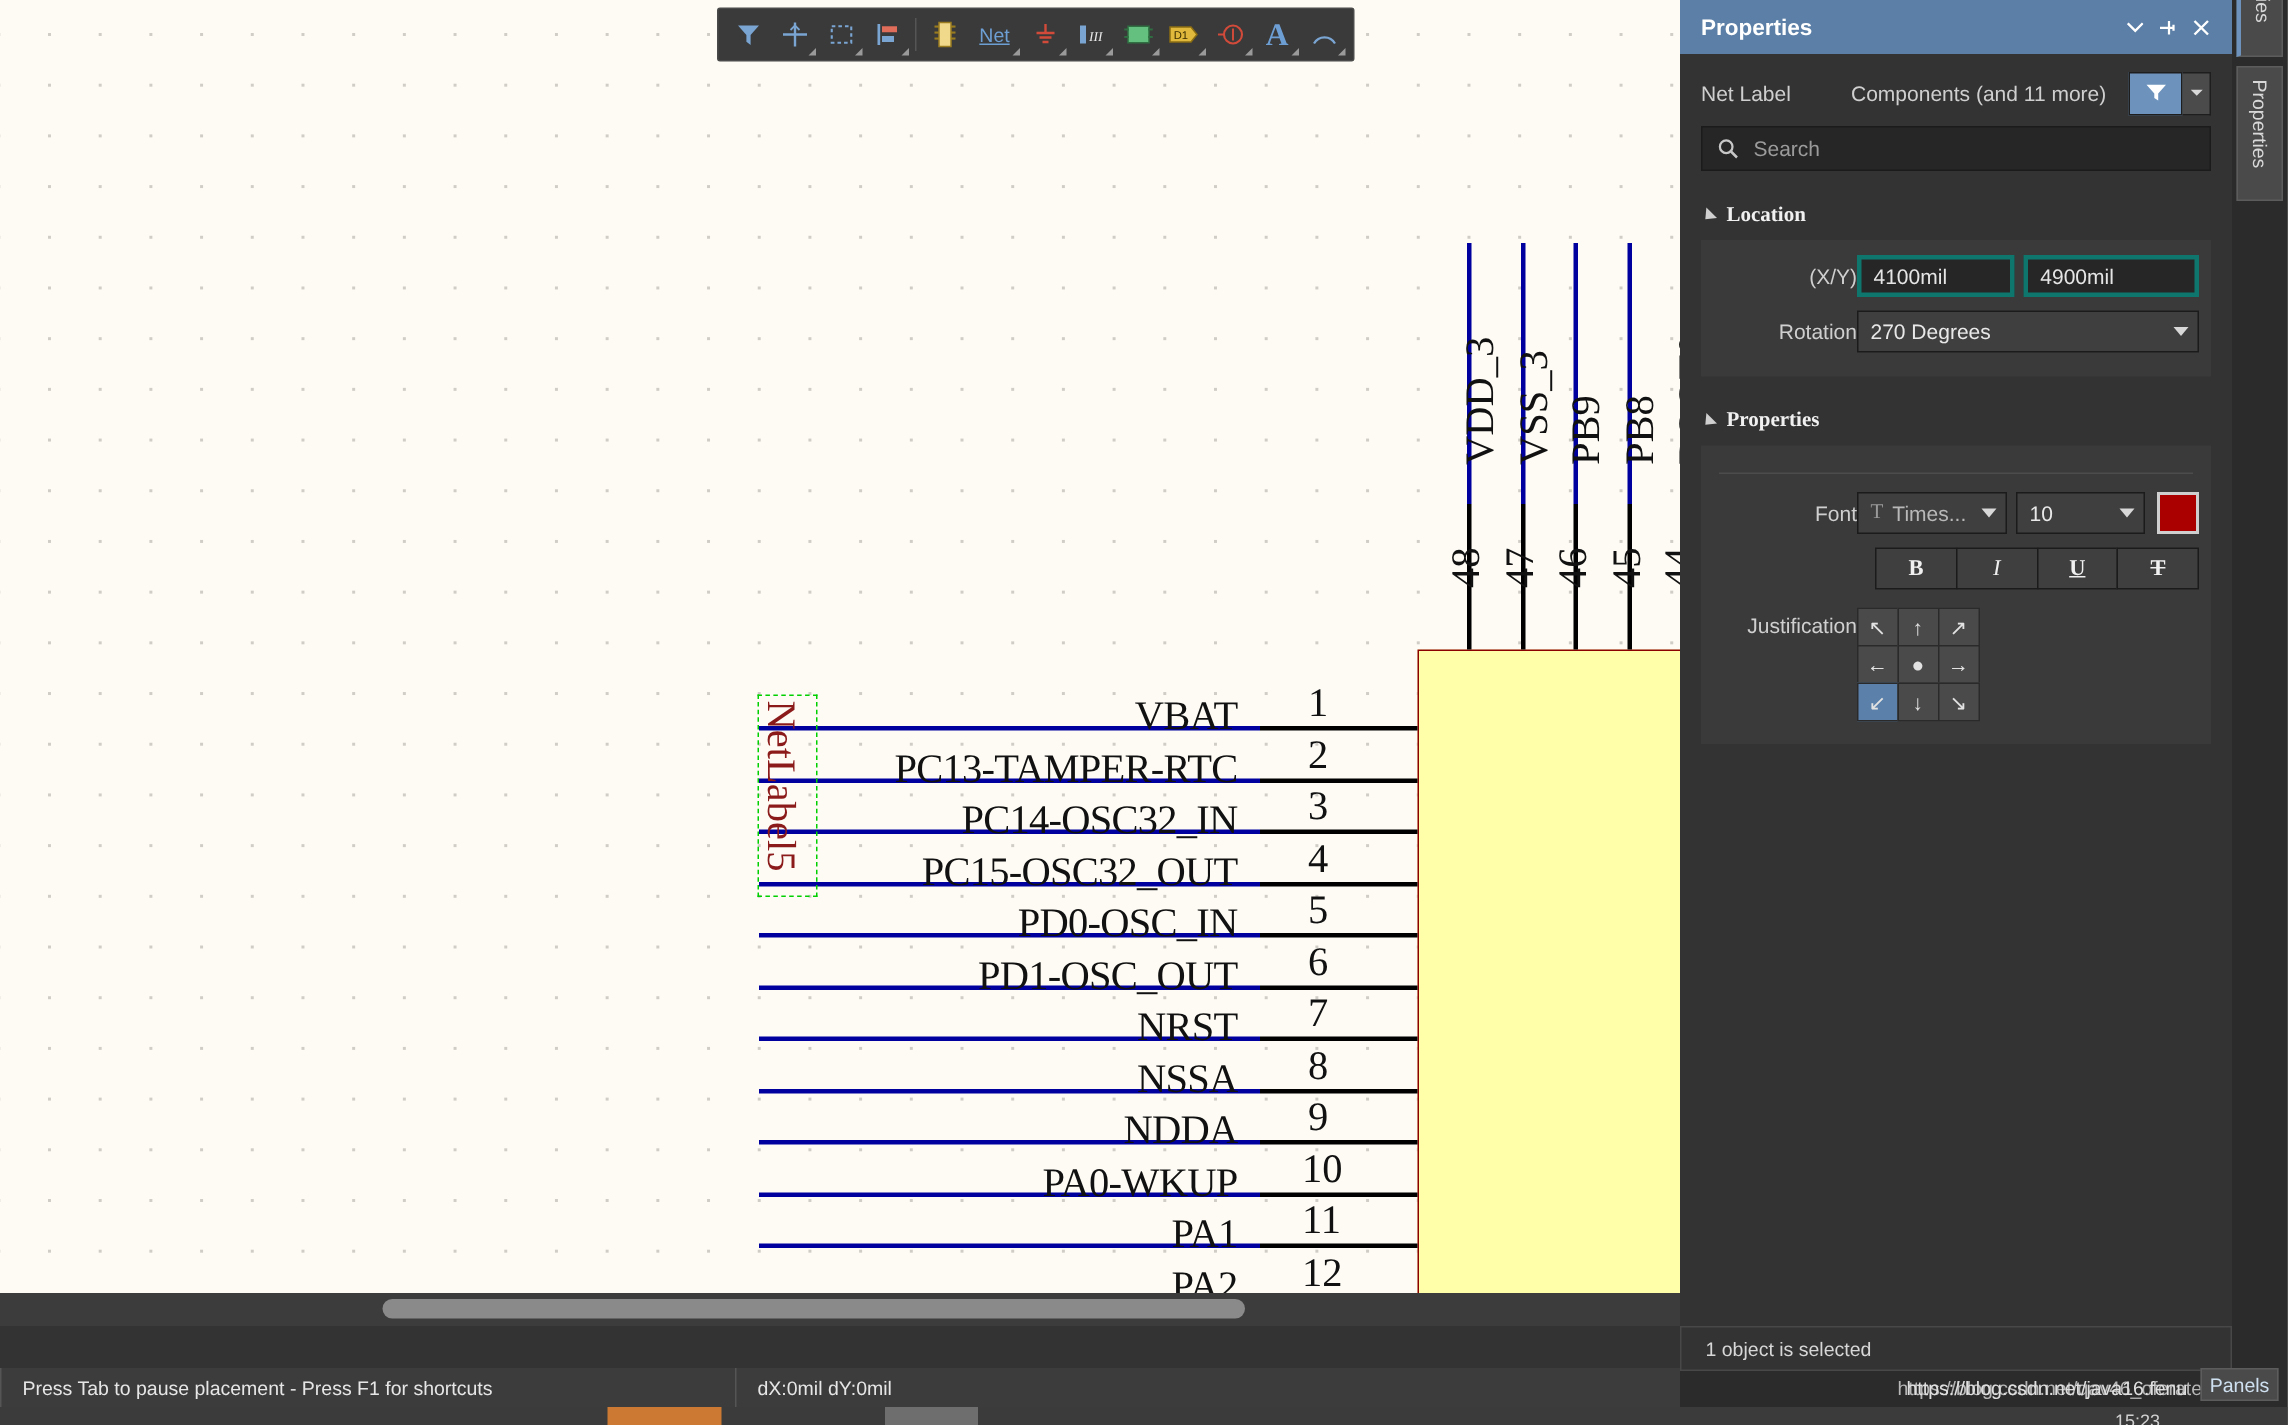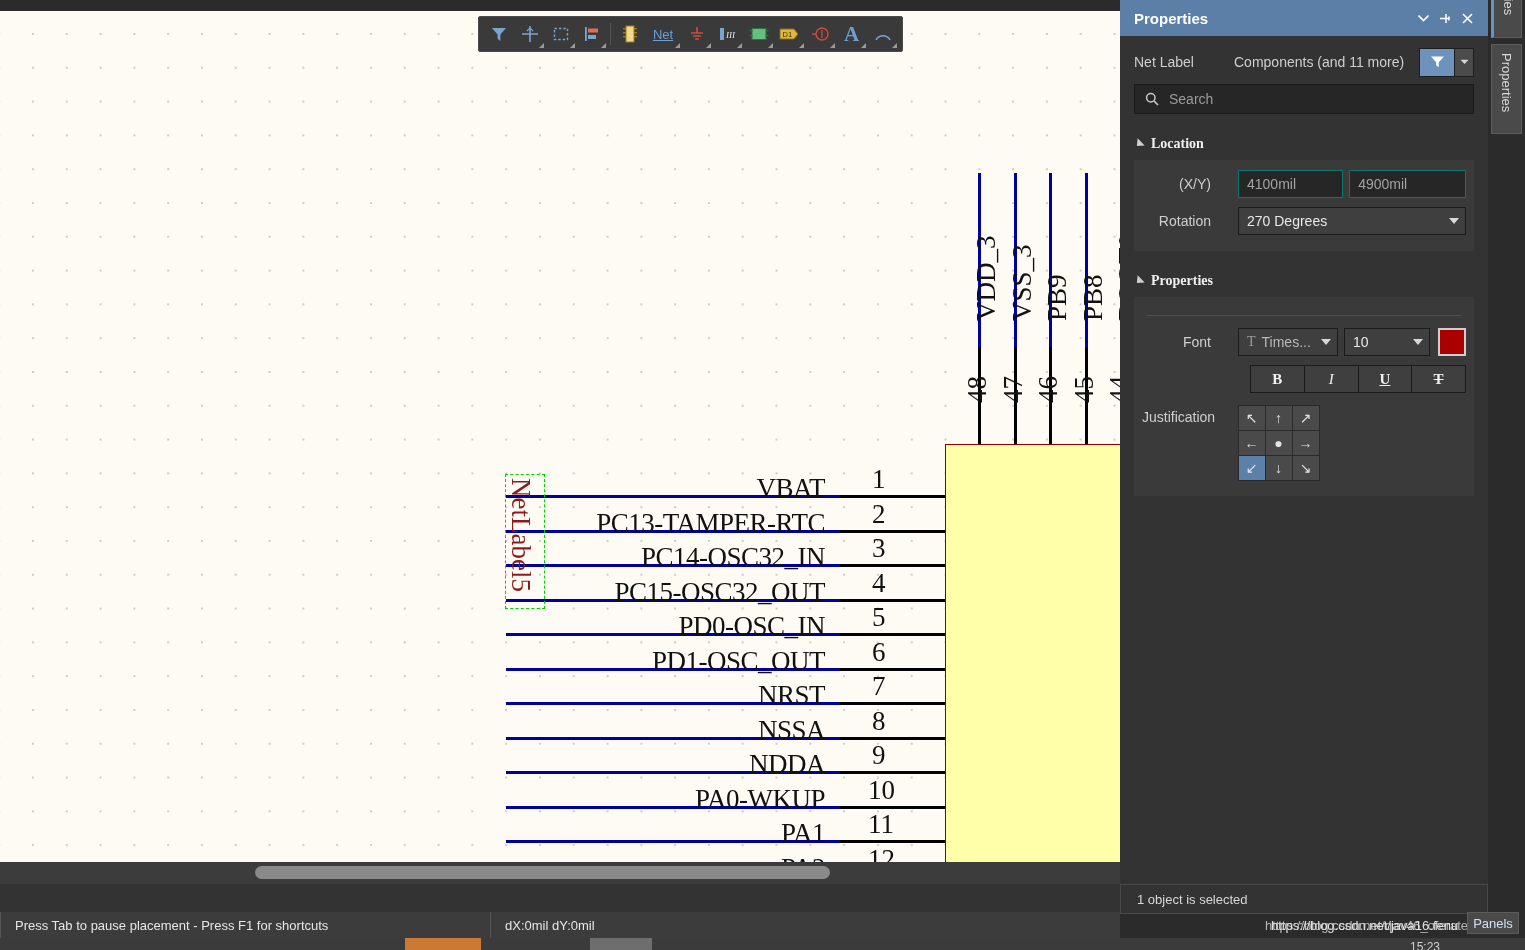--- a/index.html
+++ b/index.html
@@ -6,21 +6,21 @@
   html, body {
     width: 1525px; height: 950px;
     overflow: hidden;
     background: #2b2b2b;
     font-family: "Liberation Sans", sans-serif;
   }
   #app { position: relative; width: 1525px; height: 950px; }
 
   
   #canvas {
-    position: absolute; left: 0; top: 11px;
+    position: absolute; left: 0; top: 0;
     width: 1201px; height: 862px;
     background-color: #fdfbf4;
     background-image:
       radial-gradient(circle at 1px 1px, #cfcdc6 1.1px, transparent 1.2px);
     background-size: 33.8px 33.8px;
     background-position: 32px 22px;
     overflow: hidden;
   }
 
   
@@ -222,28 +222,28 @@
     transform: rotate(45deg);
   }
 
   .panelbox { background: #3a3a3a; padding: 10px 8px 14px 8px; }
 
   .frow { display: flex; align-items: center; margin-bottom: 9px; }
   .flabel {
     font-size: 14px; color: #cfcfcf;
     text-align: right;
     width: 96px;
-    padding-right: 27px;
+    padding-right: 0;
     flex: none;
   }
   .finput {
     height: 28px;
     background: #262626;
-    border: 1px solid #0f766e;
-    color: #a3a3a3;
+    border: 3px solid #0f766e;
+    color: #e5e5e5;
     font-size: 14px;
     display: flex; align-items: center;
     padding: 0 8px;
     cursor: text;
   }
   .fselect {
     height: 28px;
     background: #3f3f3f;
     border: 1px solid #1b1b1b;
     color: #e8e8e8;

